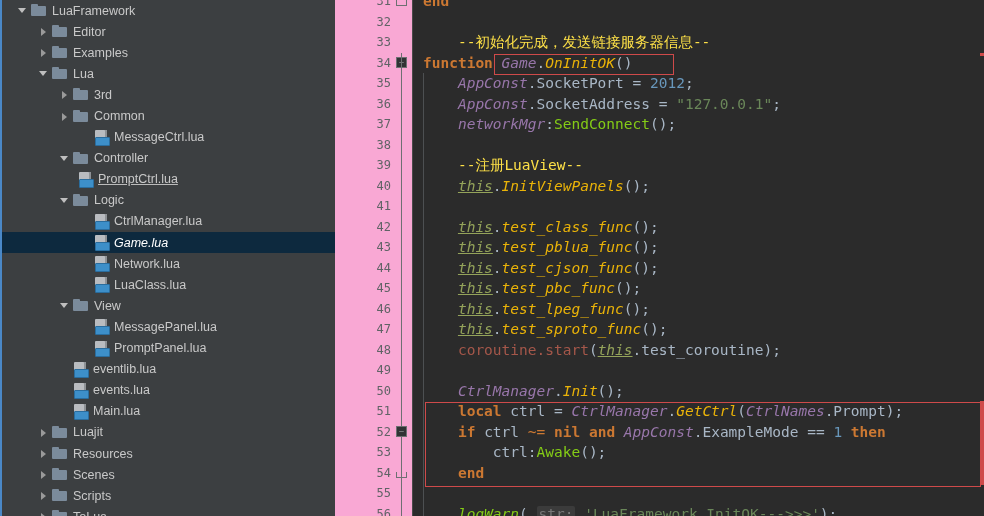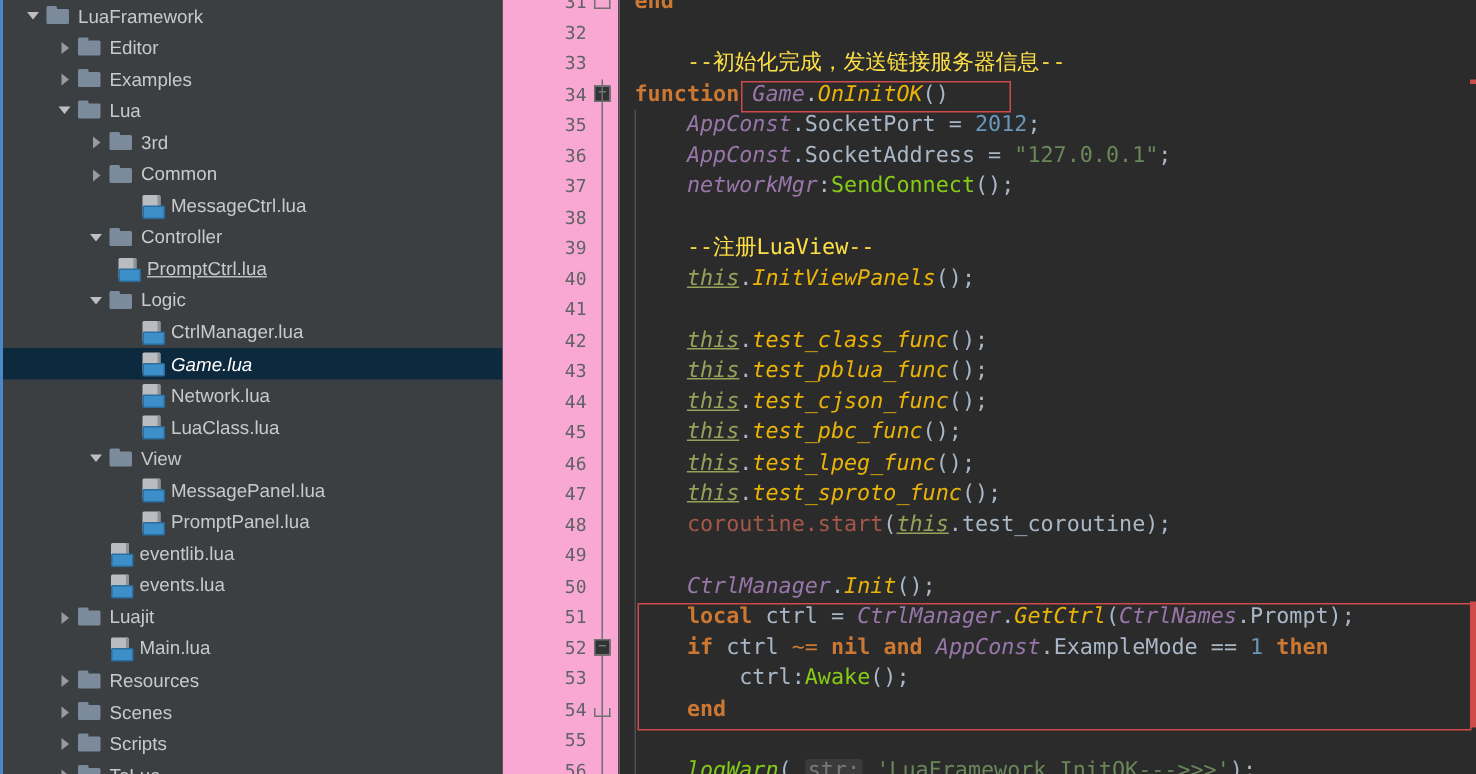--- a/index.html
+++ b/index.html
@@ -267,29 +267,29 @@
       <div class="row" style="padding-left: 59px;">
         <span class="twisty none"></span>
         <span class="luaicon"></span>
         <span class="lbl">eventlib.lua</span>
       </div>
       <div class="row" style="padding-left: 59px;">
         <span class="twisty none"></span>
         <span class="luaicon"></span>
         <span class="lbl">events.lua</span>
       </div>
+      <div class="row" style="padding-left: 59px;">
+        <span class="twisty none"></span>
+        <span class="luaicon"></span>
+        <span class="lbl">Main.lua</span>
+      </div>
       <div class="row" style="padding-left: 38px;">
         <span class="twisty right"></span>
         <span class="ficon"></span>
         <span class="lbl">Luajit</span>
-      </div>
-      <div class="row" style="padding-left: 59px;">
-        <span class="twisty none"></span>
-        <span class="luaicon"></span>
-        <span class="lbl">Main.lua</span>
       </div>
       <div class="row" style="padding-left: 38px;">
         <span class="twisty right"></span>
         <span class="ficon"></span>
         <span class="lbl">Resources</span>
       </div>
       <div class="row" style="padding-left: 38px;">
         <span class="twisty right"></span>
         <span class="ficon"></span>
         <span class="lbl">Scenes</span>

